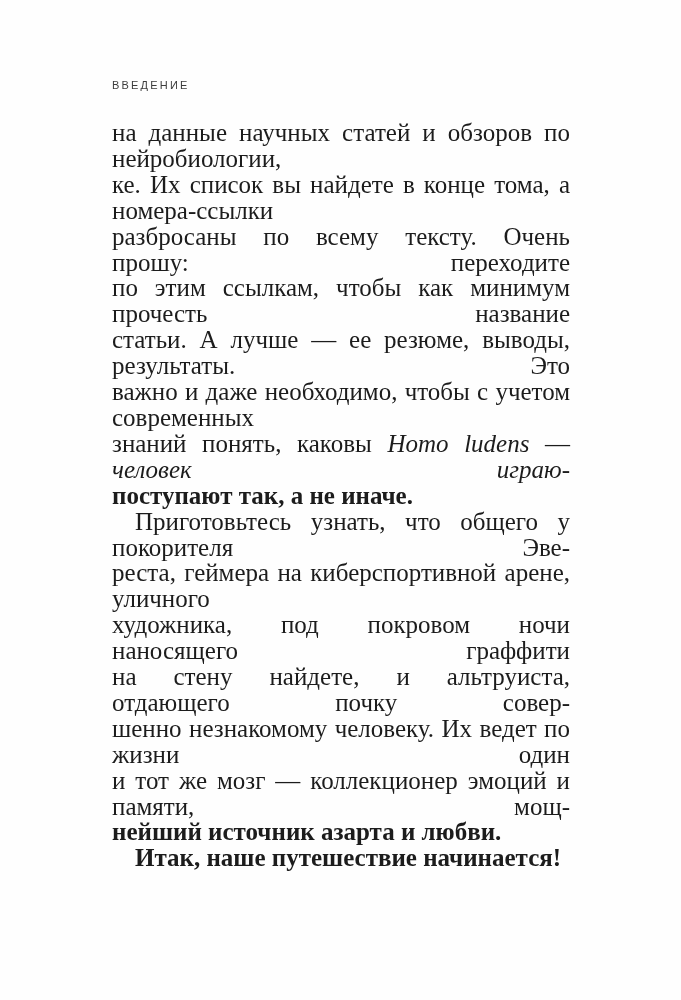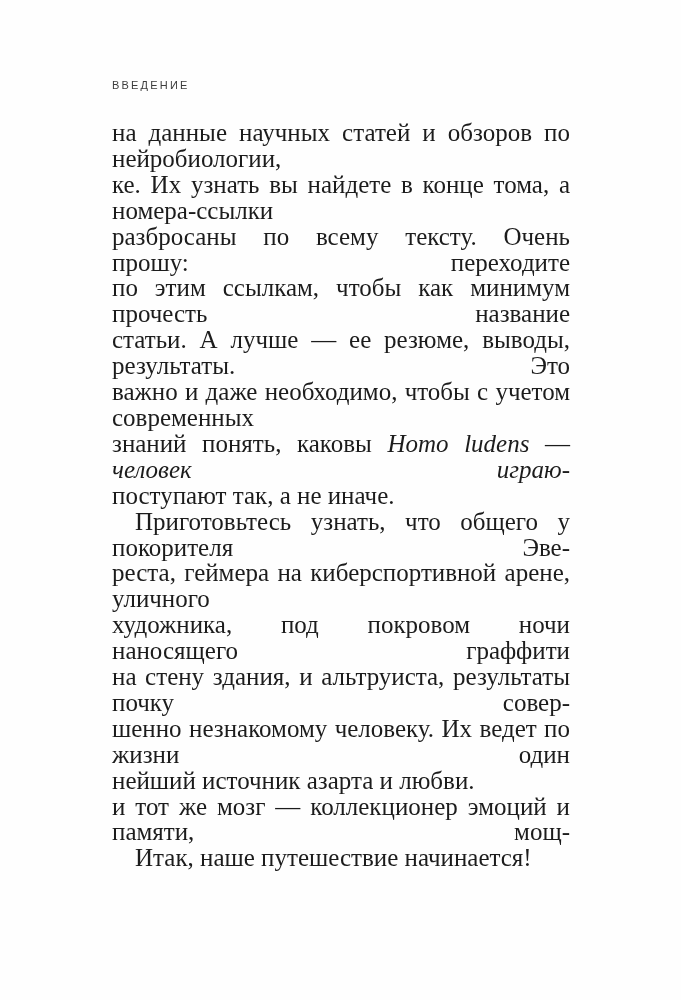--- a/index.html
+++ b/index.html
@@ -39,50 +39,51 @@
   }
   .paragraph { margin: 0; }
   .text-line {
     text-align: justify;
     text-align-last: justify;
     white-space: normal;
   }
   .text-line.last-line {
     text-align: left;
     text-align-last: left;
+    font-weight: bold;
   }
   .text-line.first-line.indented {
     text-indent: 23px;
   }
   .text-line em {
     font-style: italic;
   }
 </style>
 </head>
 <body>
 
 <div class="page">
   <div class="running-head">ВВЕДЕНИЕ</div>
   <div class="body-text">
       <div class="paragraph">
         <div class="text-line first-line"><span>на данные научных статей и обзоров по нейробиологии,</span></div>
-        <div class="text-line"><span>ке. Их узнать вы найдете в конце тома, а номера-ссылки</span></div>
+        <div class="text-line"><span>ке. Их список вы найдете в конце тома, а номера-ссылки</span></div>
         <div class="text-line"><span>разбросаны по всему тексту. Очень прошу: переходите</span></div>
         <div class="text-line"><span>по этим ссылкам, чтобы как минимум прочесть название</span></div>
         <div class="text-line"><span>статьи. А лучше — ее резюме, выводы, результаты. Это</span></div>
         <div class="text-line"><span>важно и даже необходимо, чтобы с учетом современных</span></div>
         <div class="text-line"><span>знаний понять, каковы </span><em>Homo ludens</em><span> — </span><em>человек играю-</em></div>
         <div class="text-line last-line"><span>поступают так, а не иначе.</span></div>
       </div>
       <div class="paragraph">
         <div class="text-line first-line indented"><span>Приготовьтесь узнать, что общего у покорителя Эве-</span></div>
         <div class="text-line"><span>реста, геймера на киберспортивной арене, уличного</span></div>
         <div class="text-line"><span>художника, под покровом ночи наносящего граффити</span></div>
-        <div class="text-line"><span>на стену здания, и альтруиста, результаты почку совер-</span></div>
+        <div class="text-line"><span>на стену найдете, и альтруиста, отдающего почку совер-</span></div>
         <div class="text-line"><span>шенно незнакомому человеку. Их ведет по жизни один</span></div>
+        <div class="text-line"><span>и тот же мозг — коллекционер эмоций и памяти, мощ-</span></div>
         <div class="text-line last-line"><span>нейший источник азарта и любви.</span></div>
-        <div class="text-line"><span>и тот же мозг — коллекционер эмоций и памяти, мощ-</span></div>
       </div>
       <div class="paragraph">
         <div class="text-line first-line last-line indented"><span>Итак, наше путешествие начинается!</span></div>
       </div>
     </div>
 </div>
 
 </body></html>

